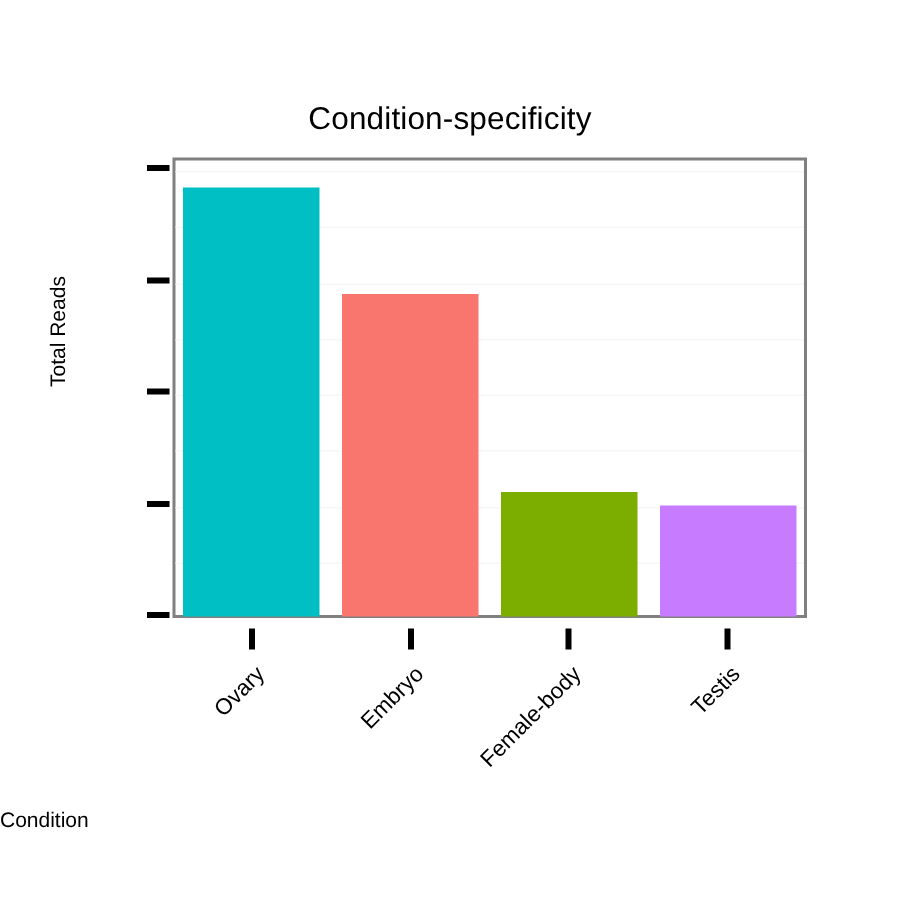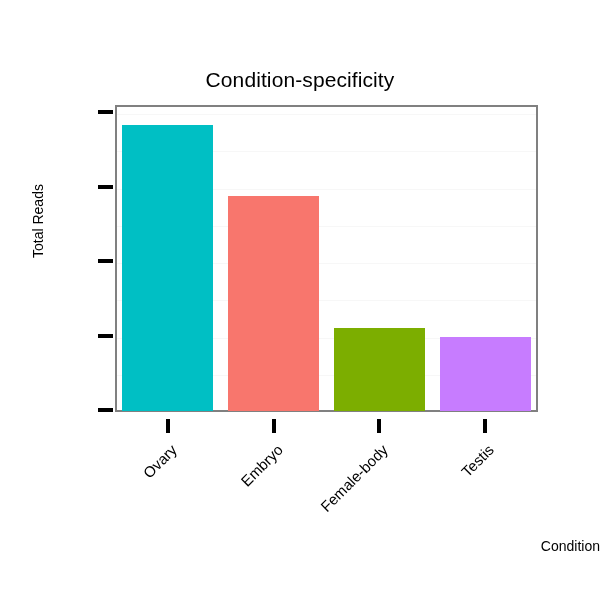--- a/index.html
+++ b/index.html
@@ -102,21 +102,21 @@
     transform-origin: 100% 0%;
     transform: rotate(-45deg);
     text-align: right;
     color: #000000;
   }
   #x-axis-title {
     position: absolute;
     left: 0;
     top: 538px;
     width: 600px;
-    text-align: right;
+    text-align: left;
     font-size: 14px;
     color: #000000;
   }
 </style>
 </head>
 <body>
 
 <div id="figure">
 
   <div id="chart-title">Condition-specificity</div>

